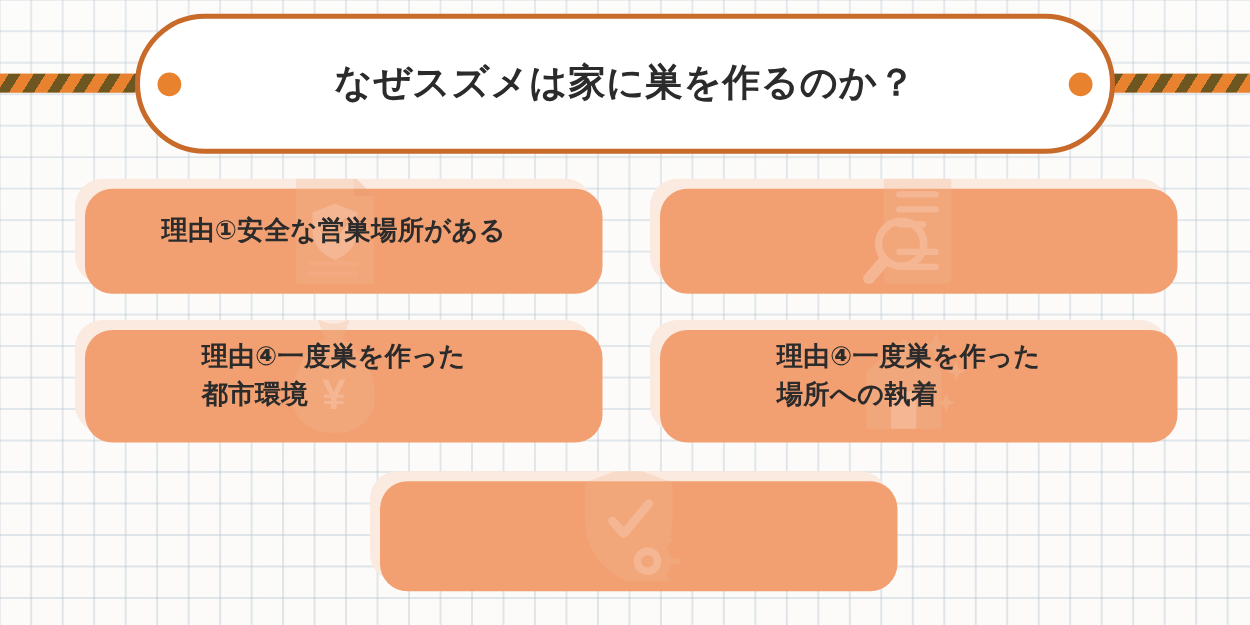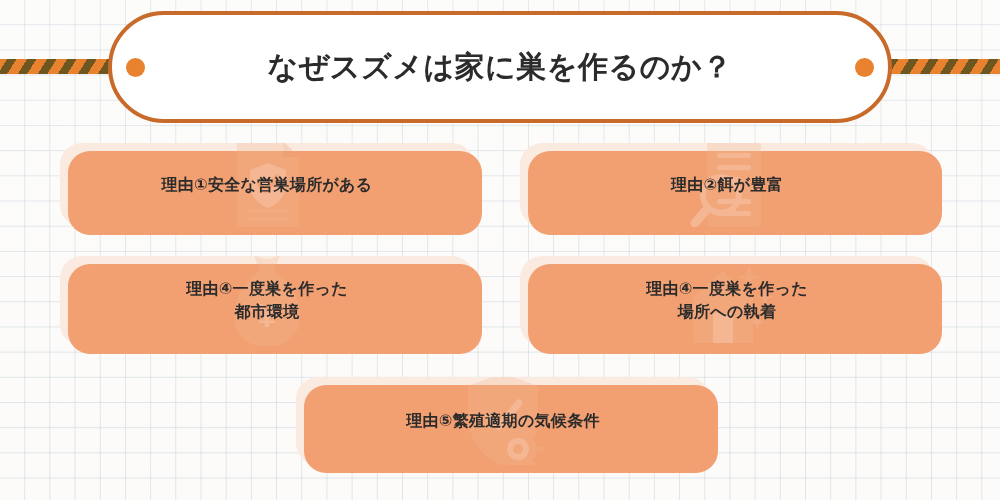--- a/index.html
+++ b/index.html
@@ -116,24 +116,23 @@
     position: absolute;
     background: #f2a072;
     border-radius: 22px;
     z-index: 1;
   }
 
   .card-text {
     position: relative;
     z-index: 3;
     color: #2b2b2b;
-    font-size: 16px;
+    font-size: 21px;
     font-weight: 700;
     line-height: 1.42;
-    text-align: center;
     letter-spacing: 0.3px;
     white-space: pre-line;
     padding: 0 14px;
   }
 
   
   .card-mark {
     position: absolute;
     z-index: 2;
     top: 50%;
@@ -197,21 +196,20 @@
           <rect x="22" y="4" width="54" height="86" rx="4" fill="#f0b893"></rect>
           <rect x="32" y="16" width="34" height="5" rx="2.5" fill="#fbeae0"></rect>
           <rect x="32" y="28" width="34" height="5" rx="2.5" fill="#fbeae0"></rect>
           <rect x="32" y="40" width="24" height="5" rx="2.5" fill="#fbeae0"></rect>
           <rect x="32" y="62" width="34" height="5" rx="2.5" fill="#fbeae0"></rect>
           <rect x="32" y="74" width="34" height="5" rx="2.5" fill="#fbeae0"></rect>
           <circle cx="36" cy="58" r="18" fill="none" stroke="#fbeae0" stroke-width="6"></circle>
           <line x1="22" y1="72" x2="10" y2="86" stroke="#fbeae0" stroke-width="9" stroke-linecap="round"></line>
         </svg>
       </div>
-      <div class="card-text">理由②餌が豊富</div>
     </div>
 
     <div class="card-shadow" id="card-3-shadow"></div>
     <div class="card" id="card-3">
       <div class="card-mark">
         <svg width="86" height="100" viewBox="0 0 86 100">
           <path d="M30 4 q13 8 26 0 l-6 16 h-14 Z" fill="#f0b893"></path>
           <path d="M36 20 h14 c16 10 26 28 26 46 c0 18 -14 30 -33 30 c-19 0 -33 -12 -33 -30 c0 -18 10 -36 26 -46 Z" fill="#f0b893"></path>
           <text x="43" y="76" font-size="34" font-weight="bold" fill="#fbeae0" text-anchor="middle" font-family="Liberation Sans, sans-serif">¥</text>
         </svg>
@@ -251,17 +249,16 @@
             <line x1="60" y1="97" x2="60" y2="104"></line>
             <line x1="36" y1="80" x2="43" y2="80"></line>
             <line x1="77" y1="80" x2="84" y2="80"></line>
             <line x1="43" y1="63" x2="48" y2="68"></line>
             <line x1="72" y1="92" x2="77" y2="97"></line>
             <line x1="77" y1="63" x2="72" y2="68"></line>
             <line x1="48" y1="92" x2="43" y2="97"></line>
           </g>
         </svg>
       </div>
-      <div class="card-text">理由⑤繁殖適期の気候条件</div>
     </div>
 
   </div>
 </div>
 
 </body></html>

